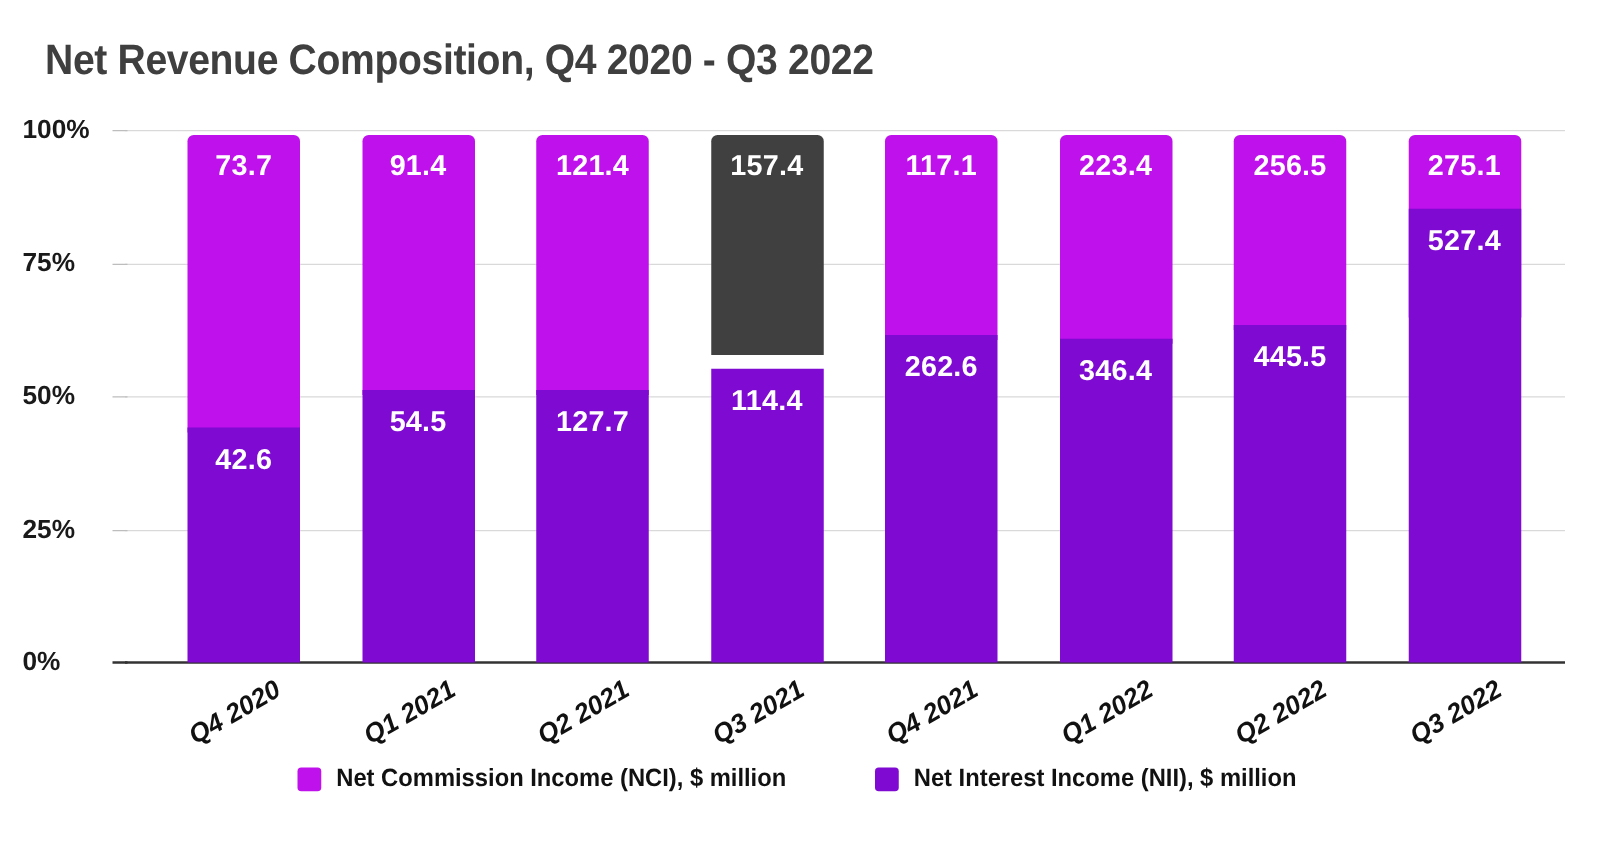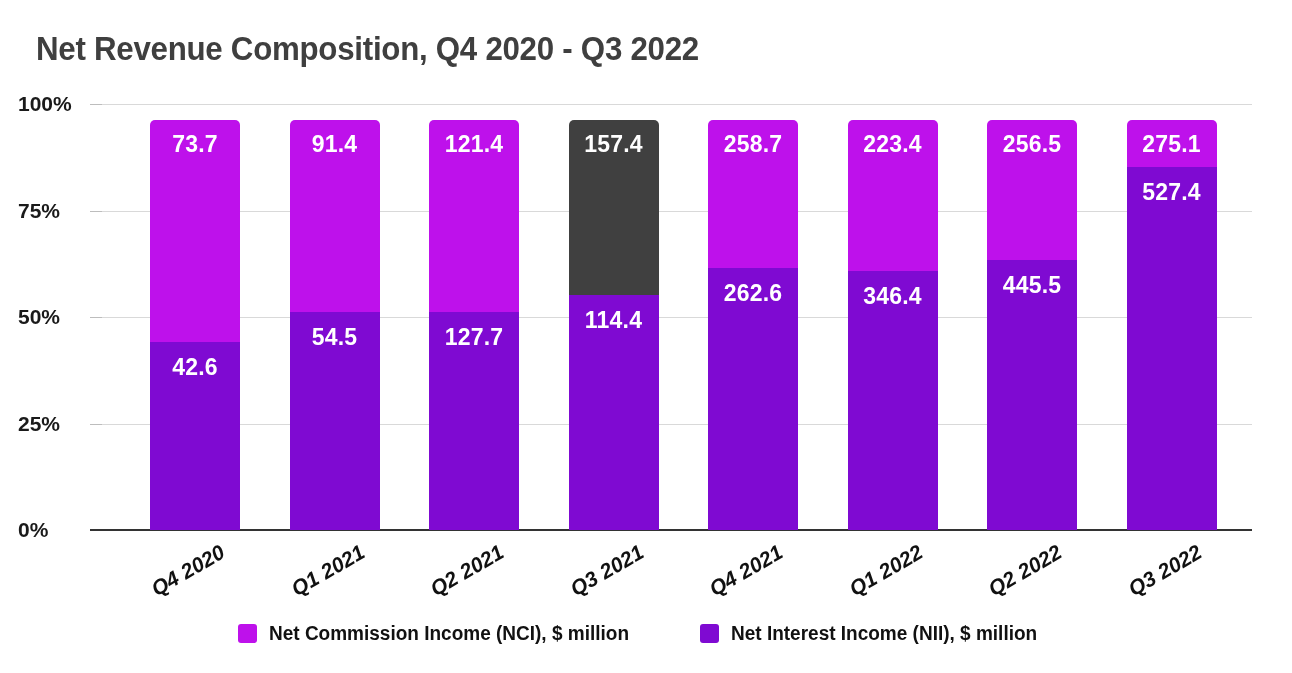--- a/index.html
+++ b/index.html
@@ -88,21 +88,21 @@
   .seg {
     position: absolute;
     left: 0;
     width: 100%;
     box-sizing: border-box;
   }
   .seg-nii {
     bottom: 0;
   }
   .seg-nci {
-    top: 16px;
+    top: 4px;
     border-top-left-radius: 5px;
     border-top-right-radius: 5px;
   }
 
   .seg-label {
     position: absolute;
     left: 0;
     width: 100%;
     text-align: center;
     font-size: 23px;
@@ -137,21 +137,20 @@
     top: 612px;
     display: flex;
     justify-content: center;
     align-items: center;
     gap: 52px;
   }
   .legend-item {
     display: flex;
     align-items: center;
     gap: 12px;
-    margin-top: 10px;
   }
   .legend-swatch {
     width: 19px;
     height: 19px;
     border-radius: 3px;
     flex: 0 0 auto;
   }
   .legend-text {
     font-size: 20px;
     font-weight: bold;
@@ -205,21 +204,21 @@
         <div class="bar-group" style="left: 468.5px;">
           <div class="seg seg-nci" style="height: 176px; background: #404040;">
             <div class="seg-label">157.4</div>
           </div>
           <div class="seg seg-nii" style="height: 234.968px; background: rgb(127, 10, 210);">
             <div class="seg-label">114.4</div>
           </div>
         </div>
         <div class="bar-group" style="left: 608px;">
           <div class="seg seg-nci" style="height: 163.769px; background: rgb(190, 17, 235);">
-            <div class="seg-label">258.7</div>
+            <div class="seg-label">117.1</div>
           </div>
           <div class="seg seg-nii" style="height: 262.231px; background: rgb(127, 10, 210);">
             <div class="seg-label">262.6</div>
           </div>
         </div>
         <div class="bar-group" style="left: 747.5px;">
           <div class="seg seg-nci" style="height: 167.021px; background: rgb(190, 17, 235);">
             <div class="seg-label">223.4</div>
           </div>
           <div class="seg seg-nii" style="height: 258.979px; background: rgb(127, 10, 210);">

